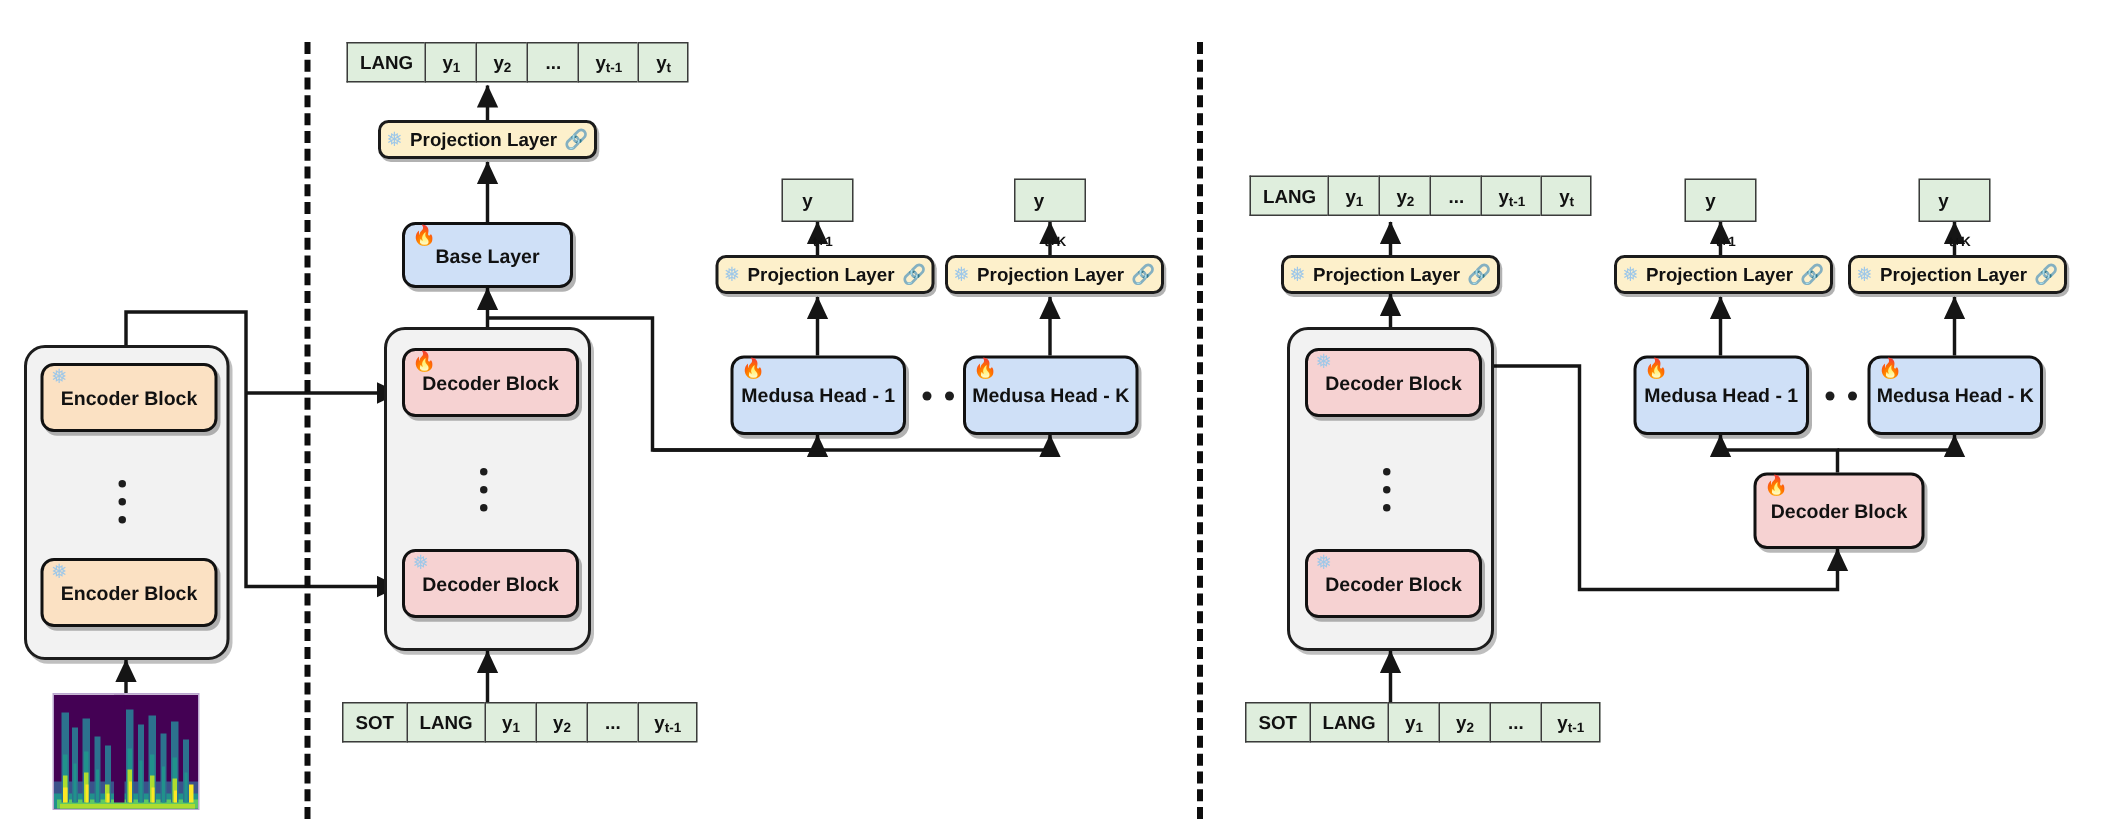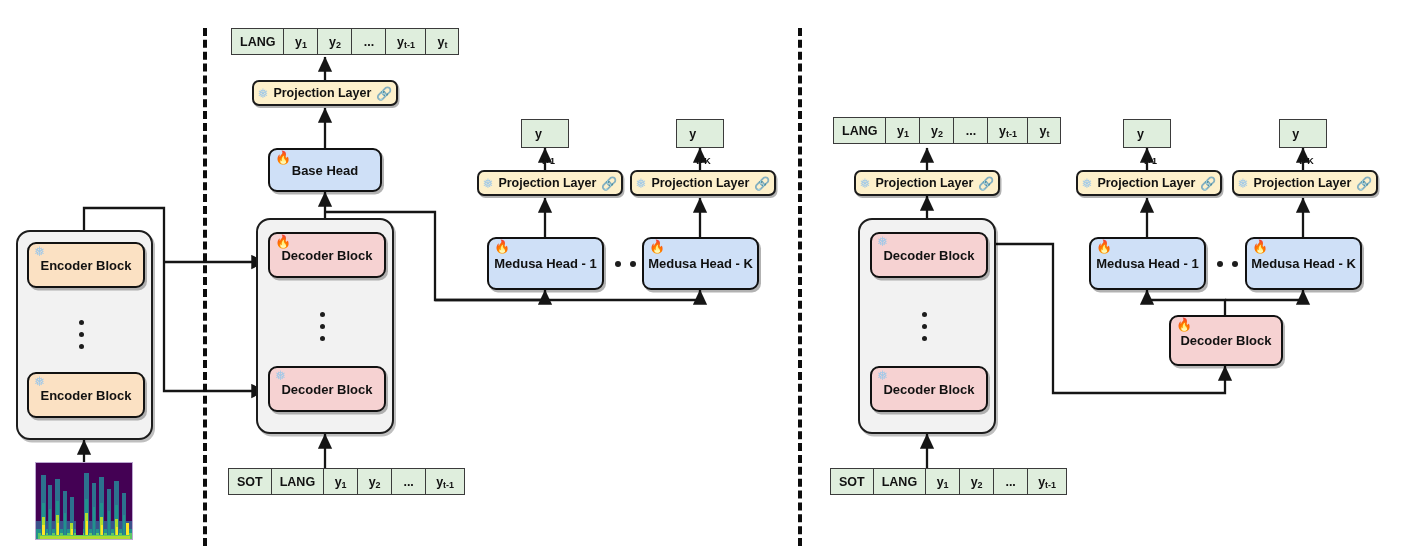--- a/index.html
+++ b/index.html
@@ -164,21 +164,21 @@
   </div>
 
   <div class="node proj" style="left:252px; top:80px; width:146px;">
     <span class="ico snow">❅</span>
     <span class="lbl">Projection Layer</span>
     <span class="ico link">🔗</span>
   </div>
 
   <div class="node headbox" style="left:268px; top:148px; width:114px; height:44px;">
     <span class="status statusfire ico">🔥</span>
-    <span>Base Head</span>
+    <span>Base Layer</span>
   </div>
 
   <div class="stack" style="left:16px; top:230px; width:137px; height:210px;">
     <div class="blk enc" style="left:9px; top:10px; width:118px; height:46px;">
       <span class="status ico snow">❅</span>
       <span>Encoder Block</span>
     </div>
     <div class="vdots" style="left:61px; top:88px;">
       <i></i>
         <i></i>

